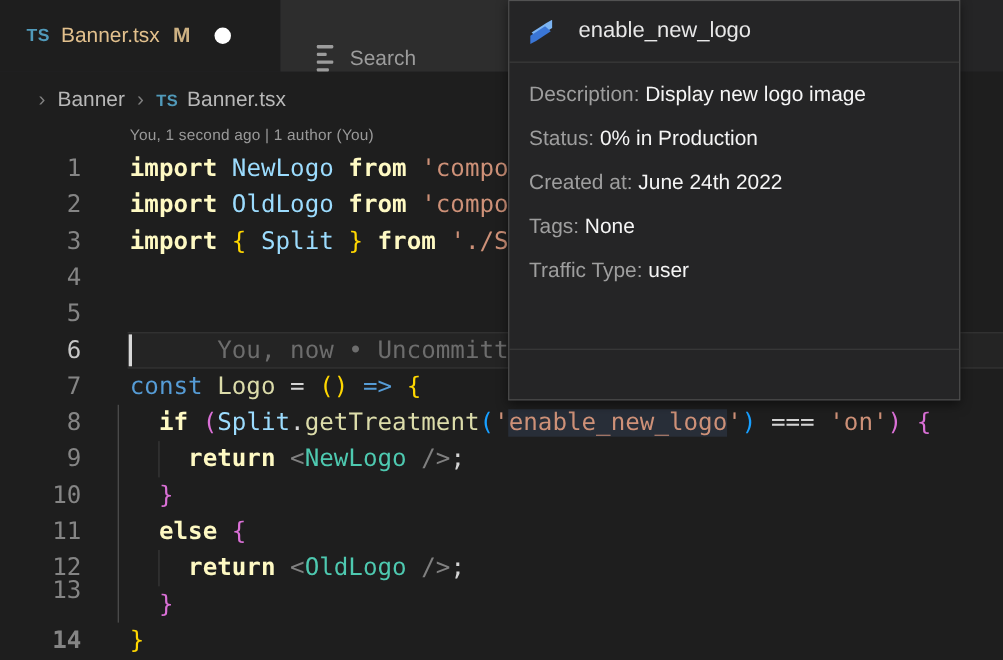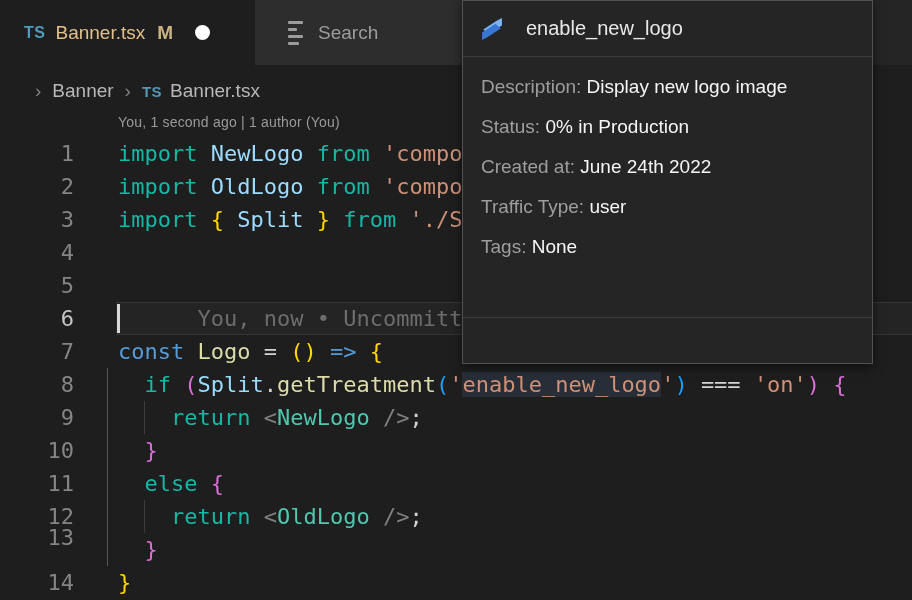--- a/index.html
+++ b/index.html
@@ -3,21 +3,21 @@
 <meta charset="utf-8">
 <style>
   * { margin:0; padding:0; box-sizing:border-box; }
   html,body { width:912px; height:600px; overflow:hidden; background:#1e1e1e;
               font-family:"Liberation Sans", sans-serif; }
 
   
   #tabbar { position:absolute; left:0; top:0; width:912px; height:65px; background:#252526; }
   .tab { position:absolute; top:0; height:65px; display:flex; align-items:center; cursor:pointer; }
   #tab-active { left:0; width:255px; background:#1e1e1e; padding-left:24px; }
-  #tab-search { left:255px; width:207px; background:#2d2d2d; padding-left:33px; }
+  #tab-search { left:255px; width:207px; background:#2d2d2d; padding-left:33px;align-items:flex-end; }
   .ts-badge { color:#519aba; font-weight:bold; font-size:16px; letter-spacing:.5px; }
   .tab-title { color:#e2c08d; font-size:19px; margin-left:10px; }
   .tab-mod { color:#cdb183; font-size:19px; font-weight:600; margin-left:12px; }
   .dirty-dot { width:15px; height:15px; border-radius:50%; background:#ffffff; margin-left:22px; }
   .search-icon { display:inline-block; margin-right:15px; }
   .search-icon div { background:#9c9c9c; height:3px; margin-bottom:4px; border-radius:1px; }
   .si1{width:15px;} .si2{width:9px;} .si3{width:15px;} .si4{width:11px; margin-bottom:0!important;}
   #tab-search .tab-label { color:#9c9c9c; font-size:19px; }
 
   
@@ -30,21 +30,21 @@
   
   #codelens { position:absolute; left:118px; top:114px; font-size:14px; color:#9a9a9a; letter-spacing:.2px; }
 
   
   #editor { position:absolute; left:0; top:137px; width:912px; height:463px;
             font-family:"DejaVu Sans Mono", monospace; font-size:22px; }
   .lineno { position:absolute; left:0; width:74px; height:33px; line-height:33px;
             text-align:right; color:#858585; cursor:pointer; }
   .lineno.cur { color:#c6c6c6; }
   .codeline { position:absolute; left:118px; height:33px; line-height:33px; white-space:pre; cursor:text; }
-  .tk-kw    {color:#14b8a6;} .tk-kw2 {color:#569CD6;} .tk-id  {color:#9CDCFE;}
+  .tk-kw    {color:#fef9c3;font-weight:bold;} .tk-kw2 {color:#569CD6;} .tk-id  {color:#9CDCFE;}
   .tk-str   {color:#CE9178;} .tk-fn  {color:#DCDCAA;} .tk-b1  {color:#FFD700;}
   .tk-b2    {color:#DA70D6;} .tk-b3  {color:#179FFF;} .tk-op  {color:#D4D4D4;}
   .tk-pl    {color:#D4D4D4;} .tk-jsx {color:#4EC9B0;} .tk-punct{color:#808080;}
   .tk-blame {color:#6d6d6d;}
   .tk-strhl {color:#CE9178; background:#282e38;}
 
   #cur-line-band { position:absolute; left:116px; top:165px; right:0; height:33px;
                    background:#242424; border-top:1px solid #363636; border-bottom:1px solid #363636; }
   #cursor { position:absolute; left:117px; top:167px; width:3px; height:29px; background:#d8d8d8; }
   .iguide { position:absolute; width:1px; background:#4a4a4a; }
@@ -125,21 +125,21 @@
       <div class="lineno" style="top: 264px;">9</div>
       <div class="codeline" style="top: 264px;"><span class="tk-pl">    </span><span class="tk-kw">return</span><span class="tk-pl"> </span><span class="tk-punct">&lt;</span><span class="tk-jsx">NewLogo</span><span class="tk-pl"> </span><span class="tk-punct">/&gt;</span><span class="tk-op">;</span></div>
       <div class="lineno" style="top: 297px;">10</div>
       <div class="codeline" style="top: 297px;"><span class="tk-pl">  </span><span class="tk-b2">}</span></div>
       <div class="lineno" style="top: 330px;">11</div>
       <div class="codeline" style="top: 330px;"><span class="tk-pl">  </span><span class="tk-kw">else</span><span class="tk-pl"> </span><span class="tk-b2">{</span></div>
       <div class="lineno" style="top: 363px;">12</div>
       <div class="codeline" style="top: 363px;"><span class="tk-pl">    </span><span class="tk-kw">return</span><span class="tk-pl"> </span><span class="tk-punct">&lt;</span><span class="tk-jsx">OldLogo</span><span class="tk-pl"> </span><span class="tk-punct">/&gt;</span><span class="tk-op">;</span></div>
       <div class="lineno" style="top: 384px; padding-left: 44px;">13</div>
       <div class="codeline" style="top: 396px;"><span class="tk-pl">  </span><span class="tk-b2">}</span></div>
-      <div class="lineno" style="top: 429px;">14</div>
+      <div class="lineno" style="top: 429px; font-weight: bold;">14</div>
       <div class="codeline" style="top: 429px;"><span class="tk-b1">}</span></div>
     </div>
   <div id="cursor"></div>
 </div>
 
 <div id="tooltip">
   <div id="tt-header">
     <svg width="28" height="28" viewBox="0 0 24 24">
       <path d="M20.5 2.5 L20.5 9 L9 16.5 L4.5 12.5 L16 5 Z" fill="#7cb4f2"></path>
       <path d="M3.5 21.5 L3.5 15 L15 7.5 L19.5 11.5 L8 19 Z" fill="#3a76d6"></path>
@@ -153,22 +153,22 @@
     </div>
     <div class="tt-row">
       <span class="tt-label">Status:</span>
       <span class="tt-value">0% in Production</span>
     </div>
     <div class="tt-row">
       <span class="tt-label">Created at:</span>
       <span class="tt-value">June 24th 2022</span>
     </div>
     <div class="tt-row">
+      <span class="tt-label">Tags:</span>
+      <span class="tt-value">None</span>
+    </div>
+    <div class="tt-row">
       <span class="tt-label">Traffic Type:</span>
       <span class="tt-value">user</span>
-    </div>
-    <div class="tt-row">
-      <span class="tt-label">Tags:</span>
-      <span class="tt-value">None</span>
     </div>
   </div>
   <div id="tt-divider"></div>
 </div>
 
 </body></html>

